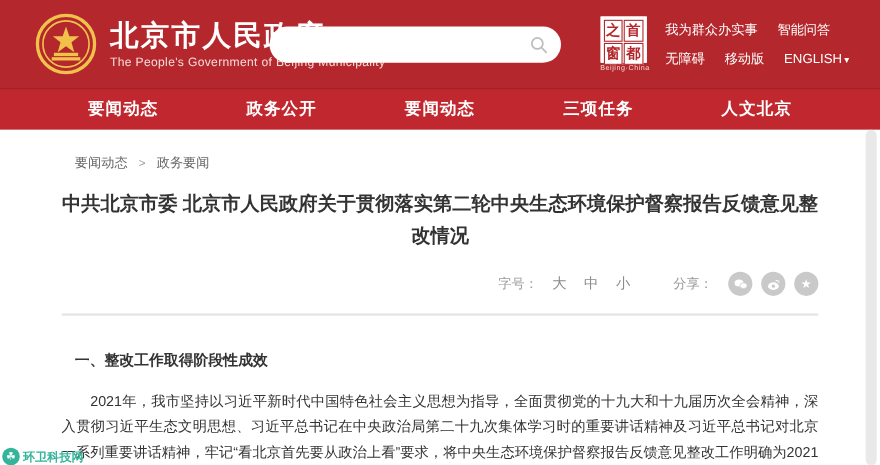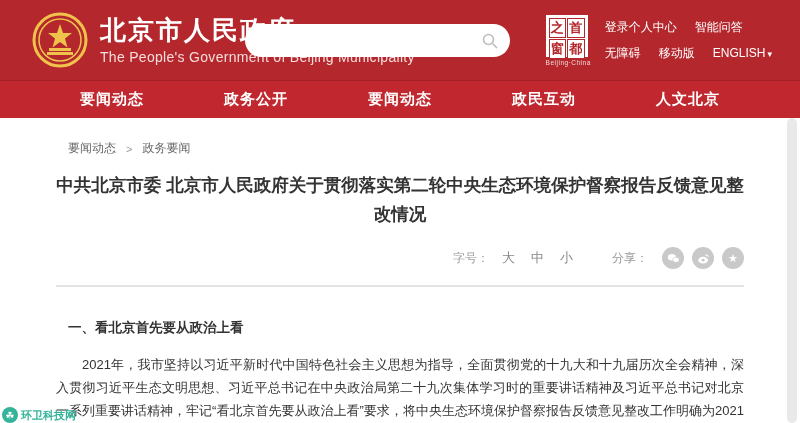--- a/index.html
+++ b/index.html
@@ -9,21 +9,21 @@
     background:#fff; position:relative;
   }
   
   .banner {
     height:80px; background:#b4282d; display:flex; align-items:center;
     padding:0 28px 0 32px; position:relative;
   }
   .brand { display:flex; align-items:center; gap:12px; }
   .emblem { width:56px; height:56px; flex:0 0 auto; }
   .brand-text .cn { color:#fff; font-size:26px; font-weight:bold; letter-spacing:2px; line-height:30px; }
-  .brand-text .en { color:#f6dcdc; font-size:14px; letter-spacing:.3px; margin-top:4px; }
+  .brand-text .en { color:#f6dcdc; font-size:11px; letter-spacing:.3px; margin-top:4px; }
   .searchbox {
     position:absolute; left:245px; top:24px; width:265px; height:33px;
     background:#fff; border-radius:17px; display:flex; align-items:center;
     justify-content:flex-end; padding-right:12px;
   }
   .search-input {
     position:absolute; left:14px; top:0; width:220px; height:33px; border:none; outline:none;
     background:transparent; font-size:13px; color:#333;
   }
   .mag { width:16px; height:16px; opacity:.55; cursor:pointer; }
@@ -125,37 +125,37 @@
       <div class="seal">
         <span>之</span>
         <span>首</span>
         <span>窗</span>
         <span>都</span>
       </div>
       <div class="seal-caption">Beijing·China</div>
     </div>
     <div class="toplinks">
       <div class="row">
-        <span class="toplink">登录个人中心</span>
+        <span class="toplink">我为群众办实事</span>
         <span class="toplink">智能问答</span>
       </div>
       <div class="row">
         <span class="toplink">无障碍</span>
         <span class="toplink">移动版</span>
         <span class="toplink"><span>ENGLISH</span><span class="caret">▾</span></span>
       </div>
     </div>
   </div>
 </div>
 
 <div class="nav">
   <span class="nav-item">要闻动态</span>
   <span class="nav-item">政务公开</span>
   <span class="nav-item">要闻动态</span>
-  <span class="nav-item">政民互动</span>
+  <span class="nav-item">三项任务</span>
   <span class="nav-item">人文北京</span>
 </div>
 
 <div class="content">
   <div class="scroll-strip"></div>
 
   <div class="breadcrumb">
     <span class="crumb">要闻动态</span>
     <span class="crumb-sep">&gt;</span>
     <span class="crumb">政务要闻</span>
@@ -186,21 +186,21 @@
         </button>
         <button class="share-btn">
           <span>★</span>
         </button>
       </div>
     </div>
   </div>
 
   <div class="divider"></div>
 
-  <h2 class="section-heading">一、看北京首先要从政治上看</h2>
+  <h2 class="section-heading">一、整改工作取得阶段性成效</h2>
 
   <p class="body-text">2021年，我市坚持以习近平新时代中国特色社会主义思想为指导，全面贯彻党的十九大和十九届历次全会精神，深入贯彻习近平生态文明思想、习近平总书记在中央政治局第二十九次集体学习时的重要讲话精神及习近平总书记对北京一系列重要讲话精神，牢记“看北京首先要从政治上看”要求，将中央生态环境保护督察报告反馈意见整改工作明确为2021年全市“三项任务”之一，作为实施绿色北京战略、推动首都高质量发展的重大牵引，纳入“我为群众办实事”实践活动的重要内容，全力推进落实，取得积极成效。</p>
 
   <div class="watermark">
     <span class="wm-icon">☘</span>
     <span class="wm-text">环卫科技网</span>
   </div>
 </div>
 
 </body></html>

